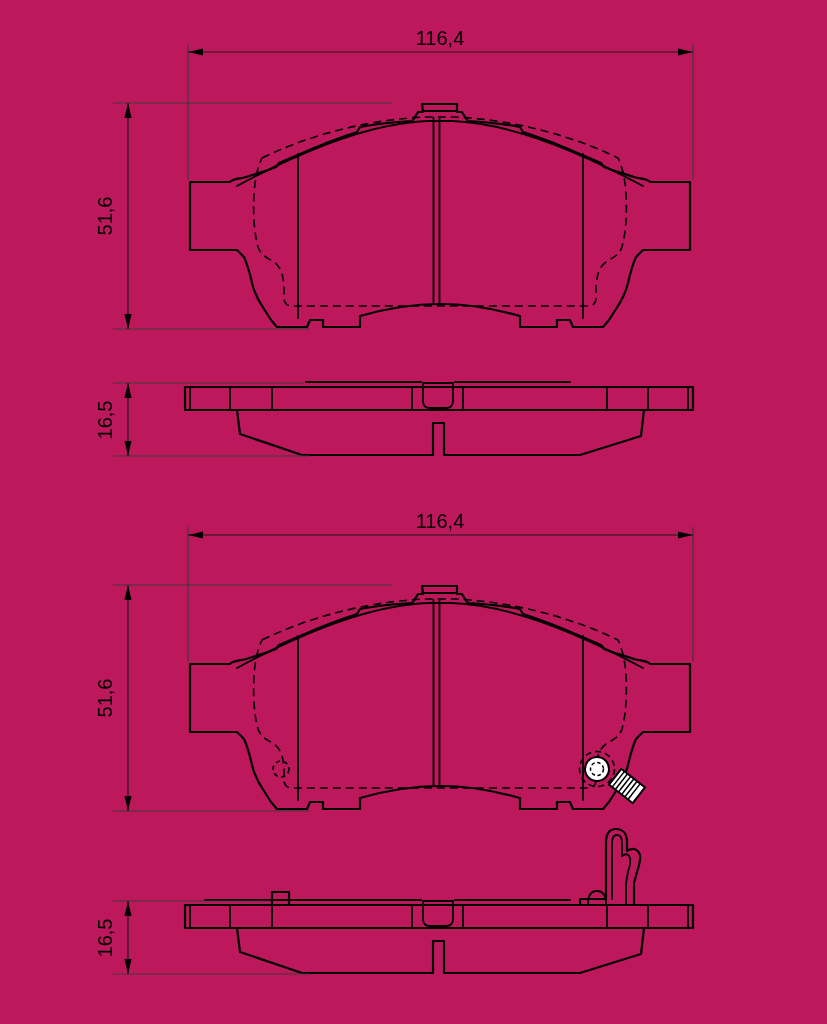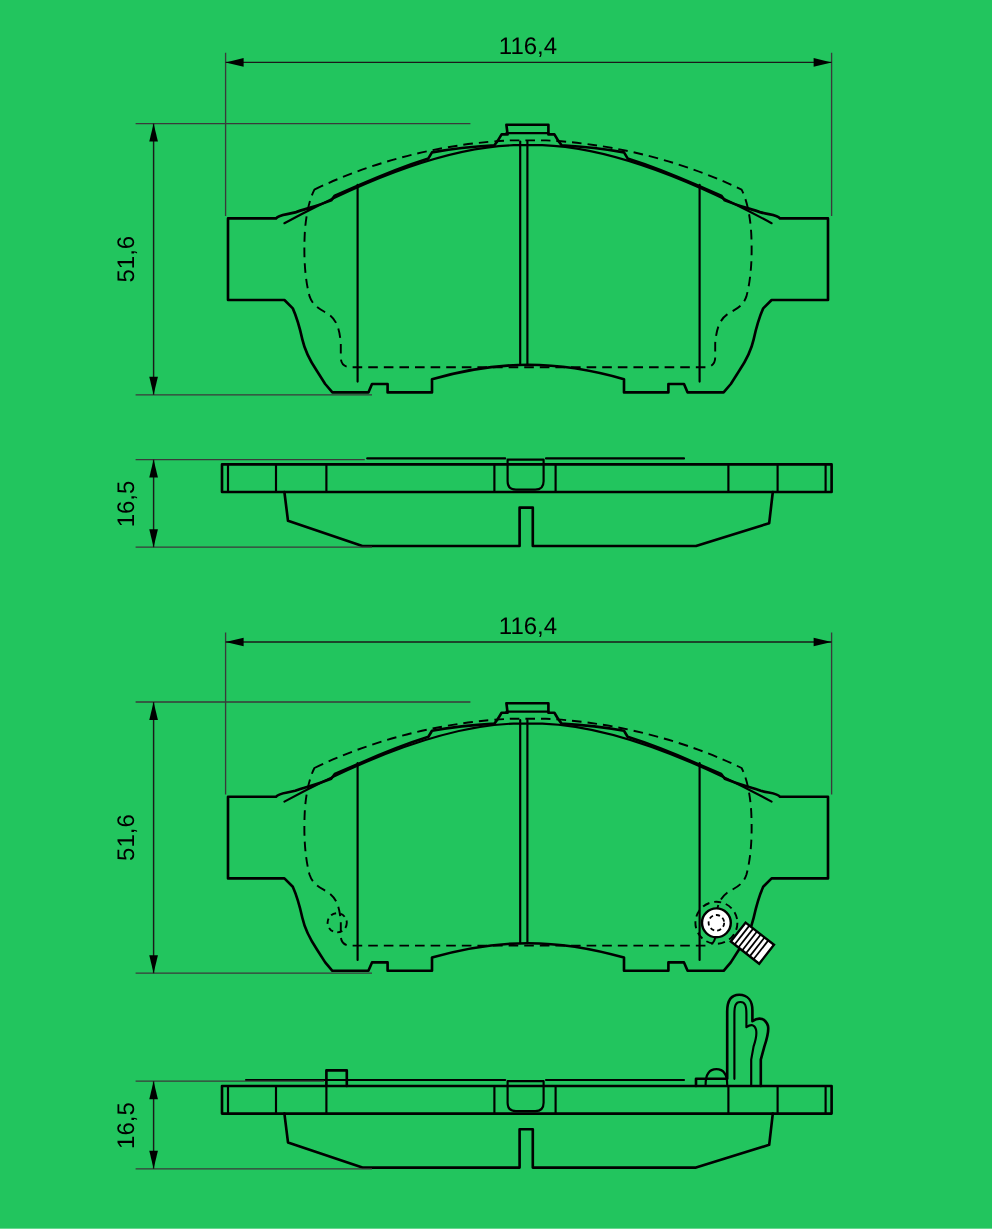--- a/index.html
+++ b/index.html
@@ -6,21 +6,21 @@
     margin: 0;
     padding: 0;
     background: #ffffff;
     width: 827px;
     height: 1024px;
     overflow: hidden;
   }
   .drawing-wrap {
     width: 827px;
     height: 1024px;
-    background: #22c55e;
+    background: #be185d;
   }
   svg {
     display: block;
   }
   .part-line {
     fill: none;
     stroke: #000000;
     stroke-width: 2.2;
     stroke-linejoin: round;
     stroke-linecap: round;

